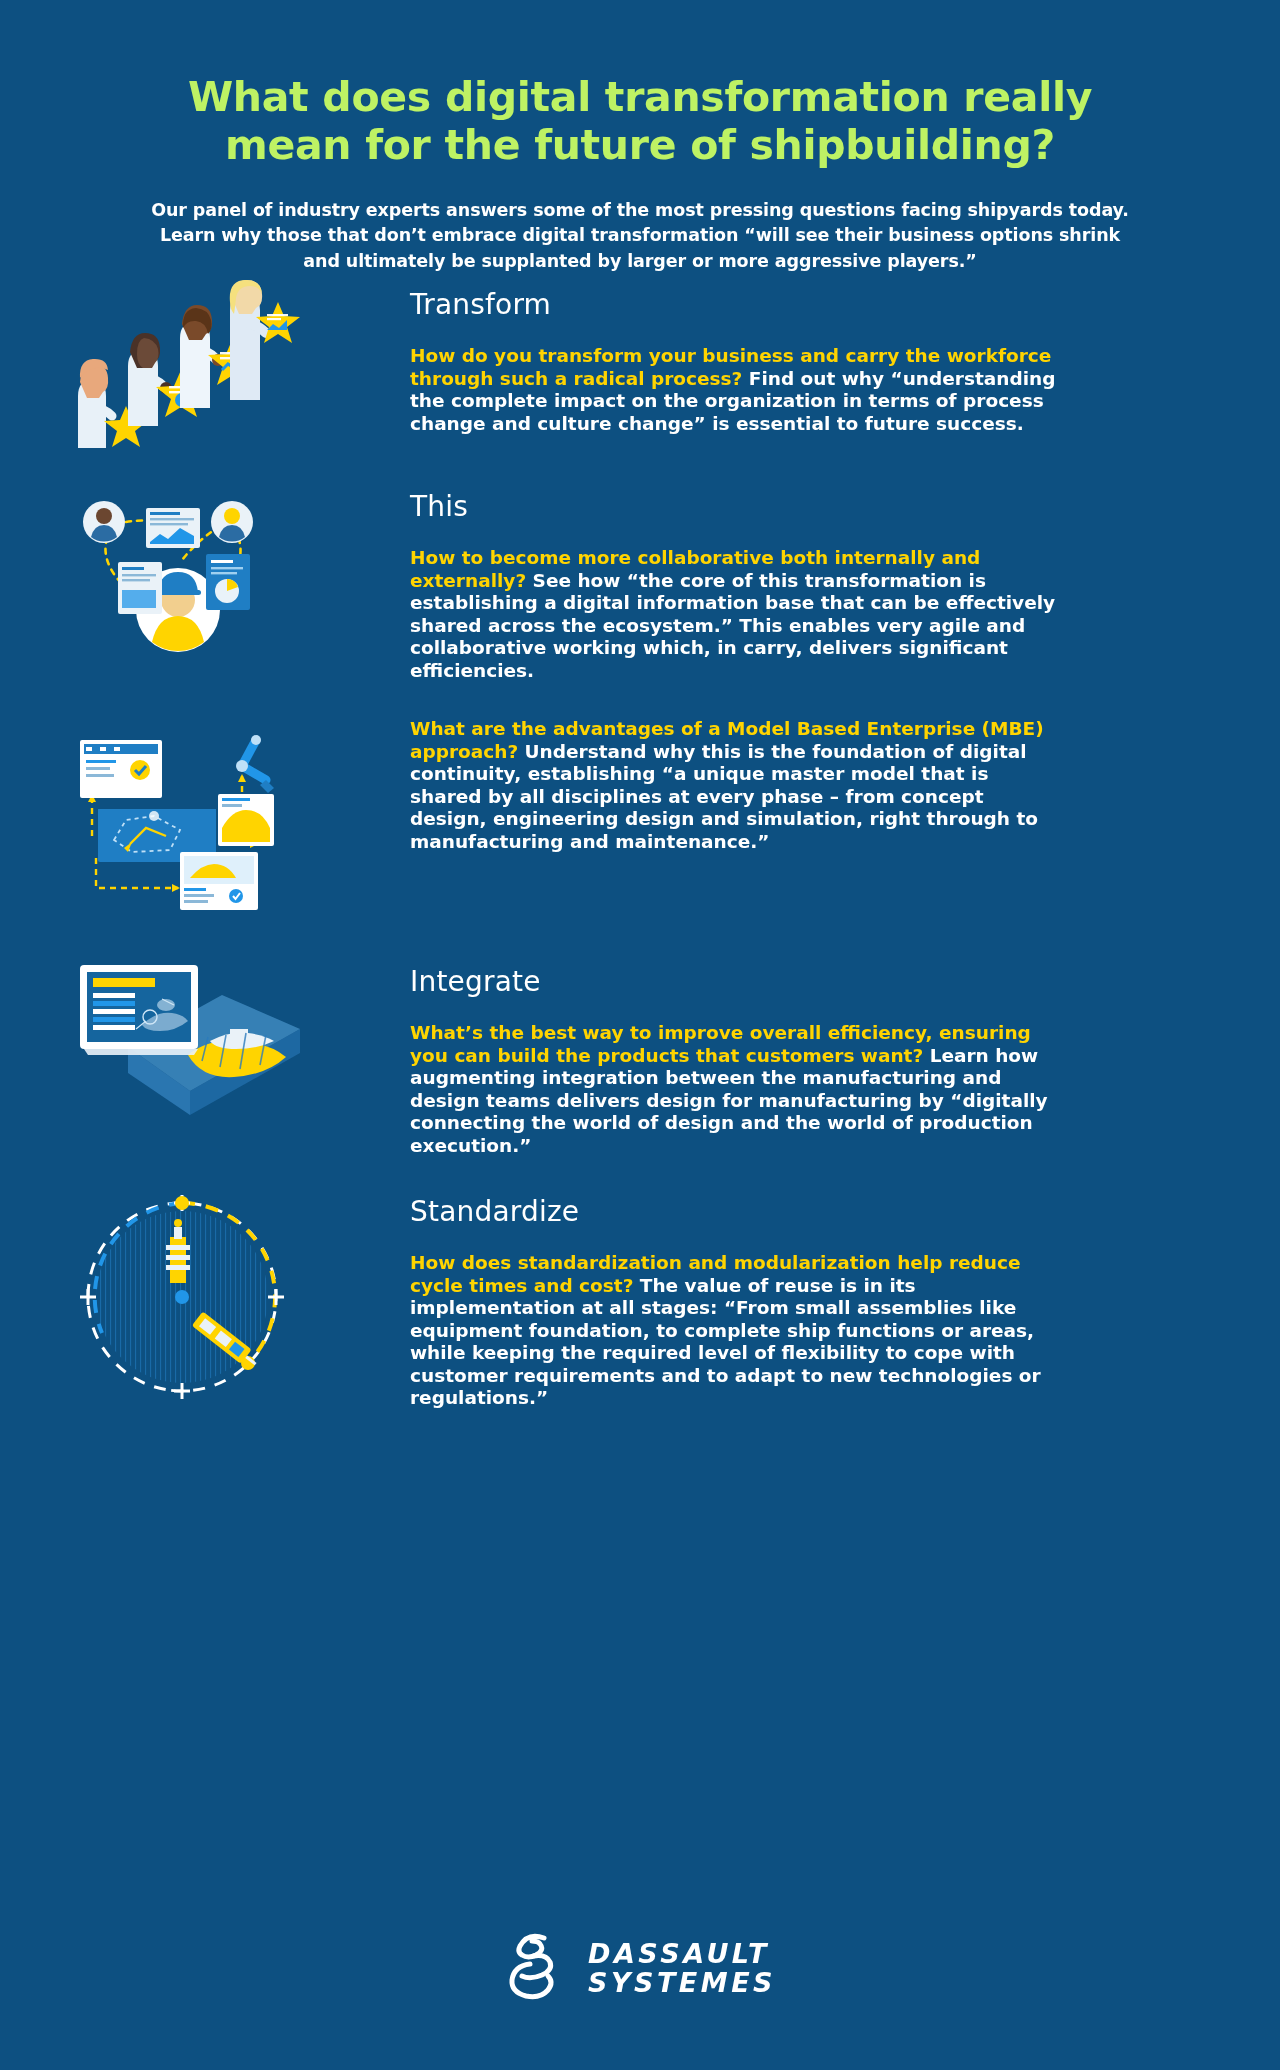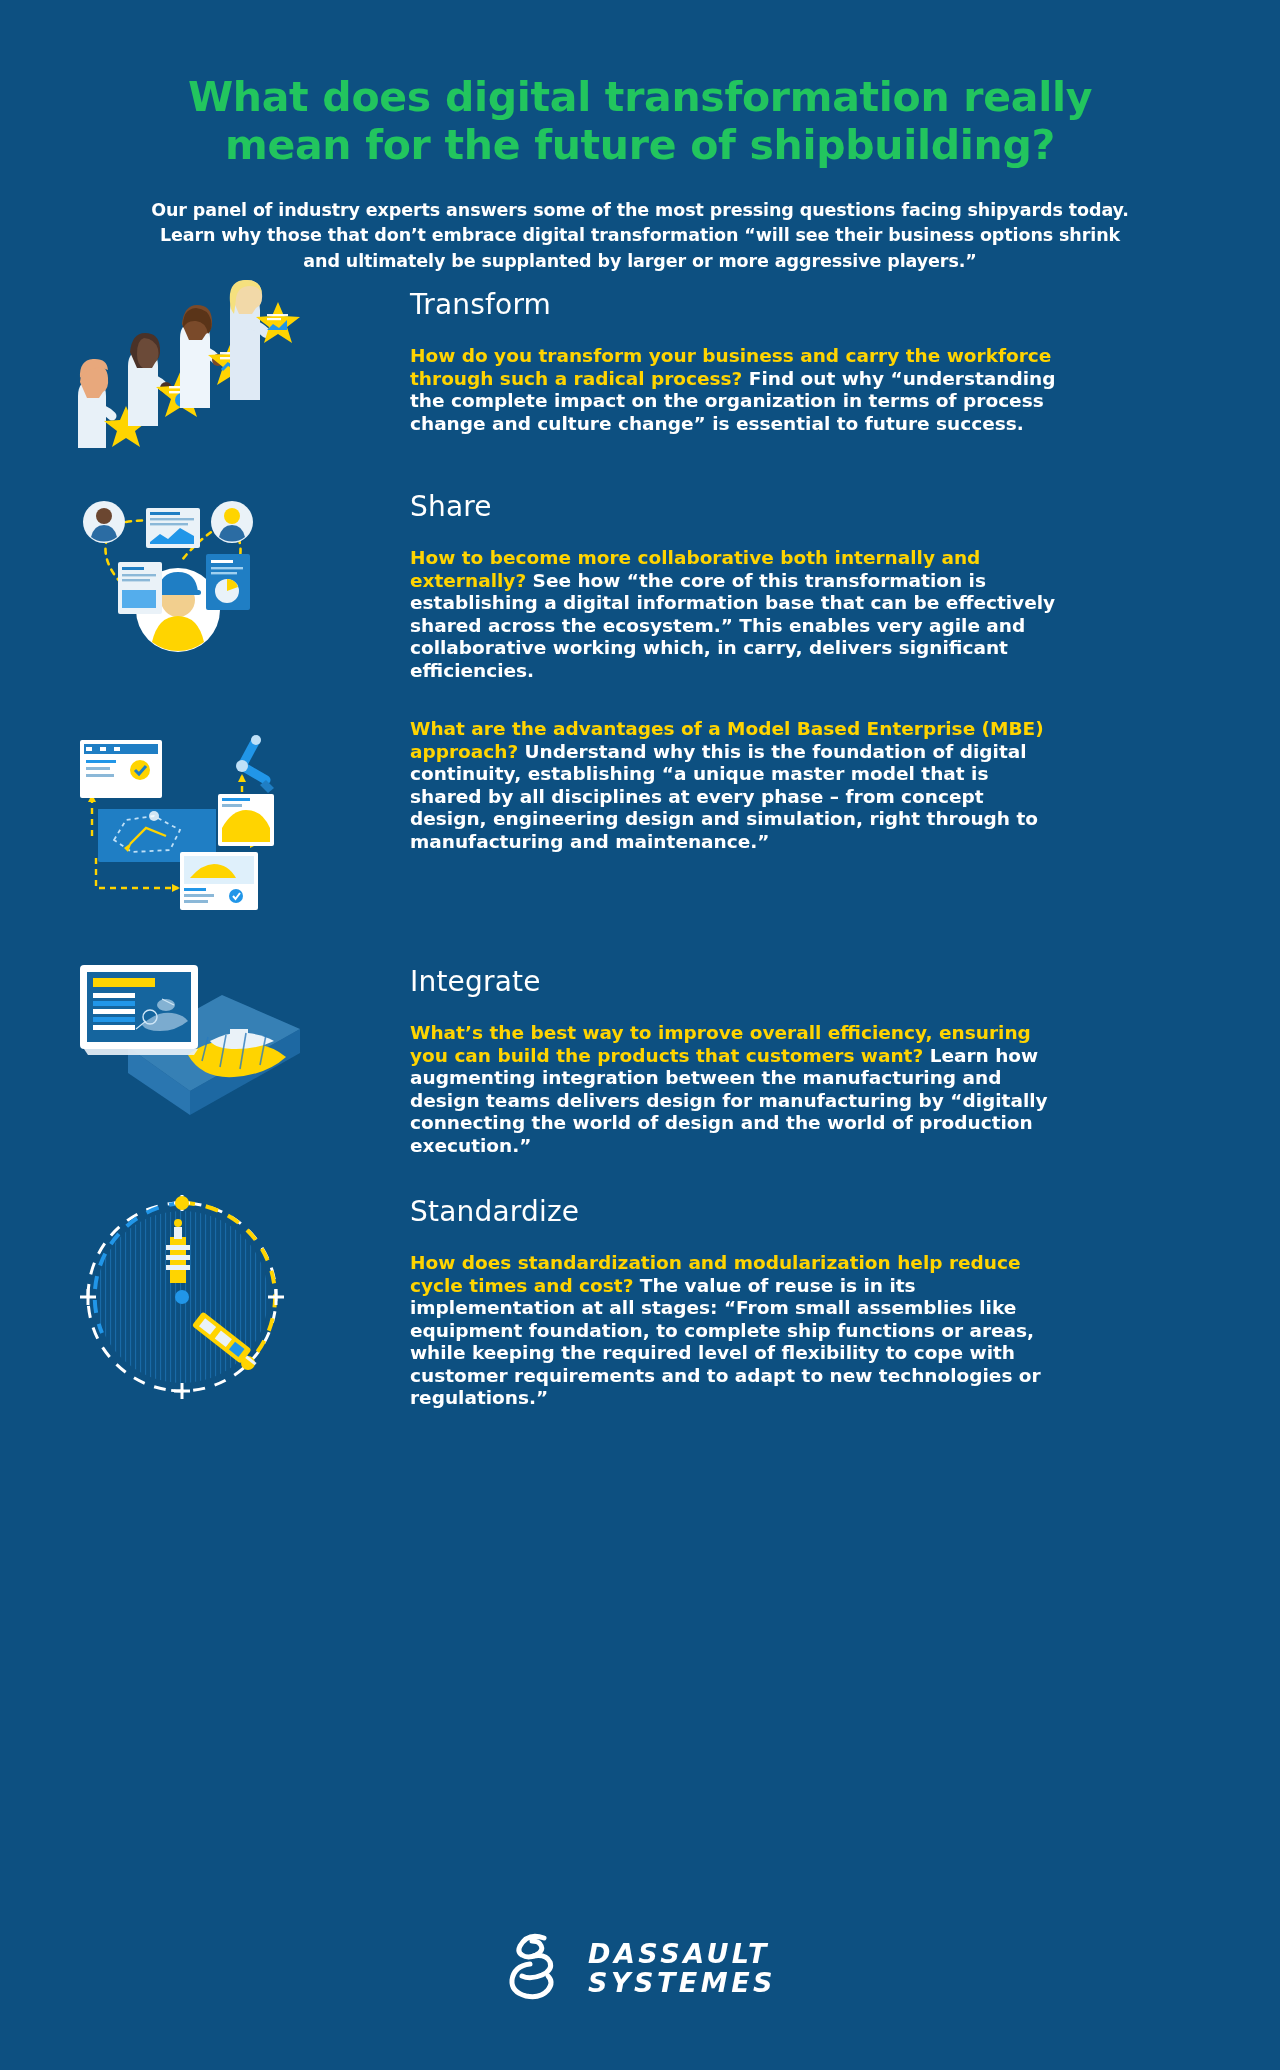--- a/index.html
+++ b/index.html
@@ -12,21 +12,21 @@
     color:#ffffff;
     width:1280px;
     height:2070px;
     position:relative;
     overflow:hidden;
   }
 
   
   .header { padding-top:74px; text-align:center; }
   .title {
-    color:#22c55e;
+    color:#bef264;
     font-size:41px;
     font-weight:bold;
     line-height:1.17;
     letter-spacing:-0.3px;
     max-width:1000px;
     margin:0 auto;
   }
   .subtitle {
     margin:28px auto 12px;
     width:1000px;
@@ -236,21 +236,21 @@
           <rect x="151" y="70" width="22" height="3" fill="#ffffff"></rect>
           <rect x="151" y="77" width="32" height="2.4" fill="#9fd0f0"></rect>
           <rect x="151" y="82" width="26" height="2.4" fill="#9fd0f0"></rect>
           <circle cx="167" cy="101" r="12" fill="#ffffff" opacity=".9"></circle>
           <path d="M167 101 L167 89 A12 12 0 0 1 178 97 Z" fill="#ffd400"></path>
         </g>
       </svg>
     </div>
   </div>
   <div class="txt-col">
-    <h2 class="sec-title">Share</h2>
+    <h2 class="sec-title">This</h2>
     <p class="sec-body"><span class="q">How to become more collaborative both internally and externally?</span><span class="a"> See how “the core of this transformation is establishing a digital information base that can be effectively shared across the ecosystem.” This enables very agile and collaborative working which, in carry, delivers significant efficiencies.</span></p>
   </div>
 </div>
 
 <div class="section" id="sec-connect">
   <div class="art-col">
     <div class="art" id="art-connect">
       <svg viewBox="0 0 230 200" width="230" height="200">
 
         <g stroke="#ffd400" stroke-width="2.4" fill="none" stroke-dasharray="6,5">

